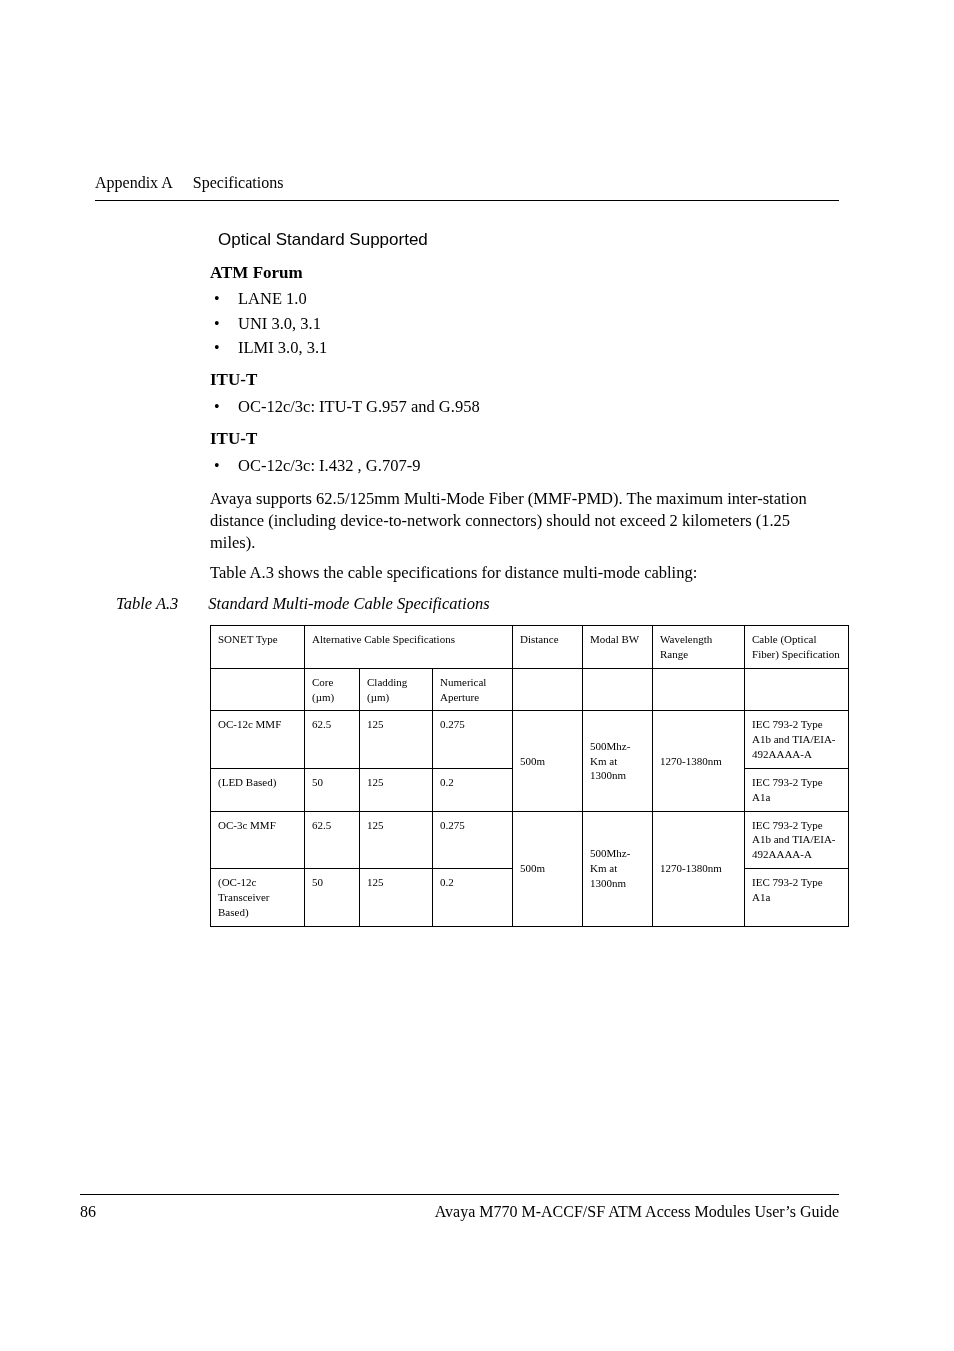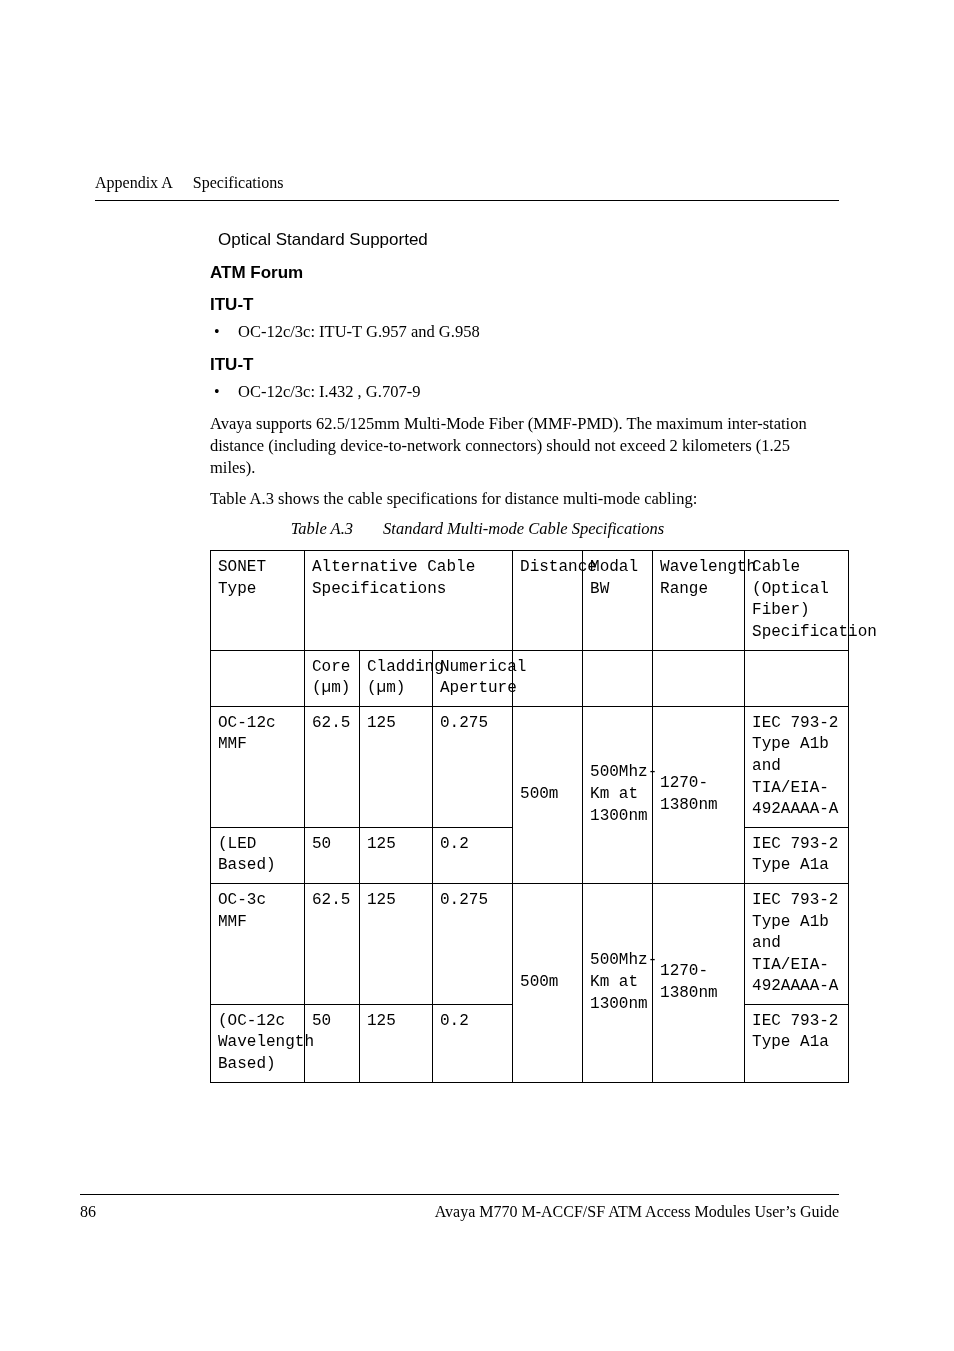--- a/index.html
+++ b/index.html
@@ -29,21 +29,21 @@
   .content {
     margin-left: 95px;
   }
   .h-sub {
     font-family: Helvetica, Arial, sans-serif;
     font-size: 17px;
     margin: 0 0 8px 8px;
     font-weight: normal;
   }
   .bold-head {
-    font-family: Liberation Sans, sans-serif;
+    font-family: Liberation Serif, serif;
     font-weight: bold;
     font-size: 17px;
     margin: 10px 0 4px 0;
   }
   ul.bullets {
     list-style: none;
     padding: 0;
     margin: 4px 0 10px 0;
   }
   ul.bullets li {
@@ -57,29 +57,27 @@
     left: 4px;
     top: 0;
     font-size: 16px;
   }
   .body-para {
     margin: 4px 0 8px 0;
   }
   .table-caption {
     font-style: italic;
     margin: 4px 0 10px -94px;
-    text-align: center;
   }
   .table-caption .tnum { margin-right: 30px; }
   table.spec {
     border-collapse: collapse;
     width: 628px;
-    font-size: 16px;
+    font-size: 11px;
     table-layout: fixed;
-    font-family: Liberation Mono, monospace;
   }
   table.spec th, table.spec td {
     border: 1px solid #000;
     padding: 6px 7px;
     text-align: left;
     vertical-align: top;
     font-weight: normal;
   }
   .footer {
     position: absolute;
@@ -99,20 +97,25 @@
 <div class="page">
   <div class="running-head">
     <span>Appendix A</span>&nbsp;&nbsp;&nbsp;&nbsp;&nbsp;<span>Specifications</span>
   </div>
   <hr class="rule">
 
   <div class="content">
     <p class="h-sub">Optical Standard Supported</p>
 
     <p class="bold-head">ATM Forum</p>
+    <ul class="bullets">
+      <li>LANE 1.0</li>
+      <li>UNI 3.0, 3.1</li>
+      <li>ILMI 3.0, 3.1</li>
+    </ul>
 
     <p class="bold-head">ITU-T</p>
     <ul class="bullets">
       <li>OC-12c/3c: ITU-T G.957 and G.958</li>
     </ul>
 
     <p class="bold-head">ITU-T</p>
     <ul class="bullets">
       <li>OC-12c/3c: I.432 , G.707-9</li>
     </ul>
@@ -175,21 +178,21 @@
         <td>OC-3c MMF</td>
         <td>62.5</td>
         <td>125</td>
         <td>0.275</td>
         <td rowspan="2" style="vertical-align:middle">500m</td>
         <td rowspan="2" style="vertical-align:middle">500Mhz-Km at 1300nm</td>
         <td rowspan="2" style="vertical-align:middle">1270-1380nm</td>
         <td>IEC 793-2 Type A1b and TIA/EIA-492AAAA-A</td>
       </tr>
       <tr>
-        <td>(OC-12c Wavelength Based)</td>
+        <td>(OC-12c Transceiver Based)</td>
         <td>50</td>
         <td>125</td>
         <td>0.2</td>
         <td>IEC 793-2 Type A1a</td>
       </tr>
     </tbody>
       </table>
   </div>
 </div>
 

